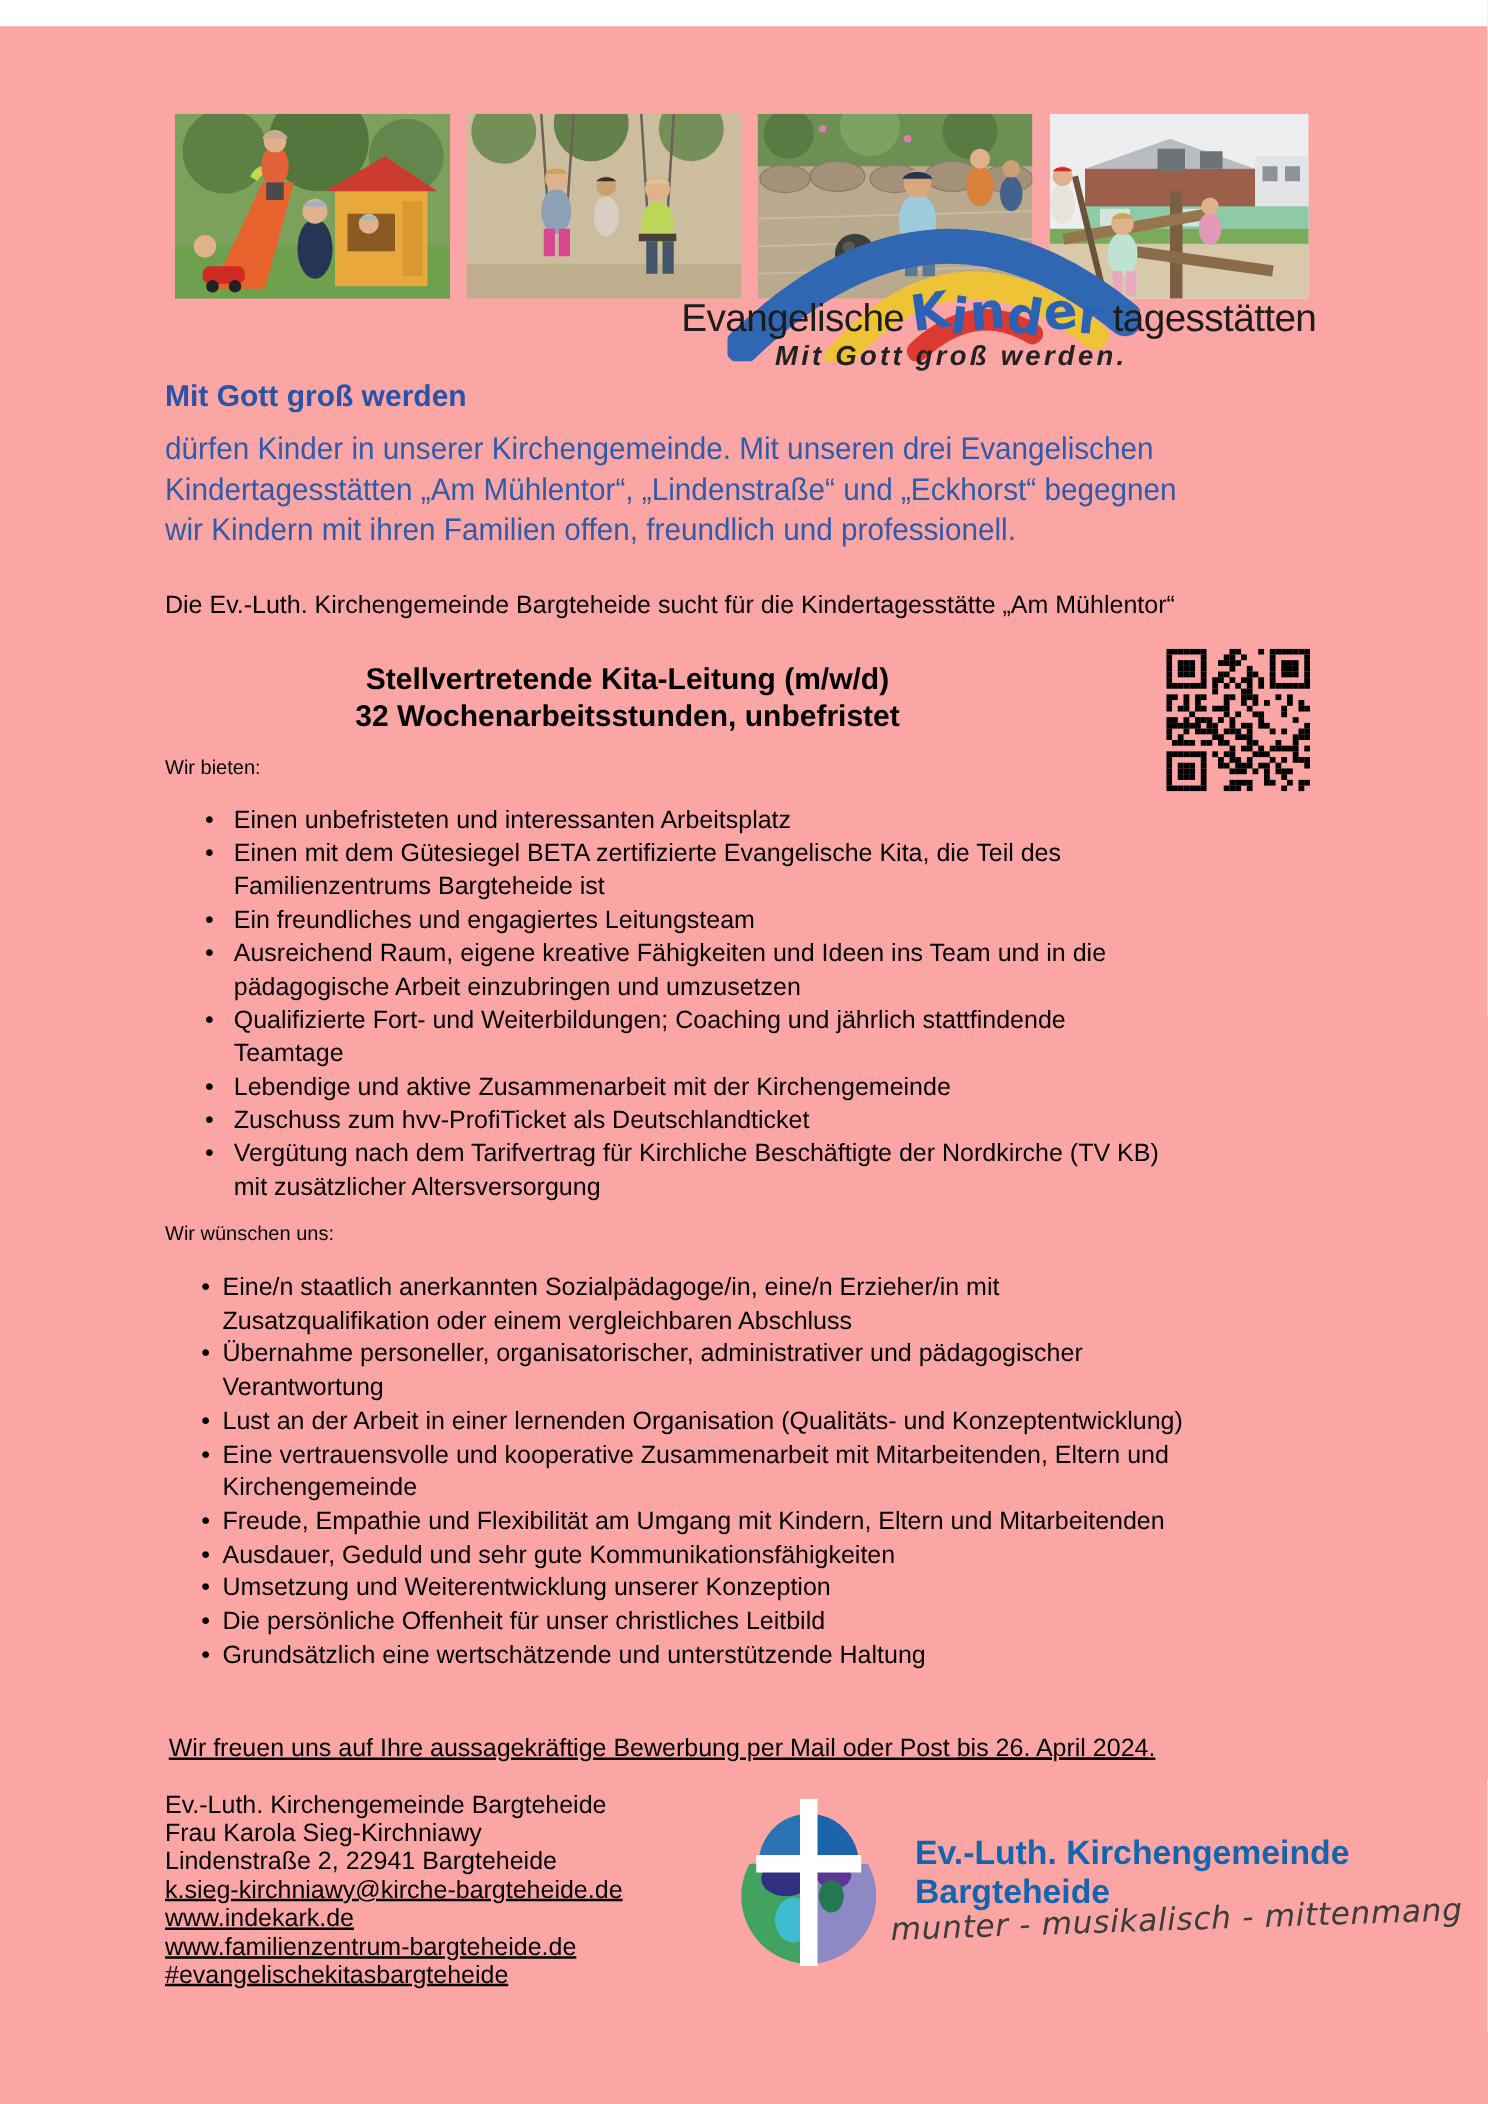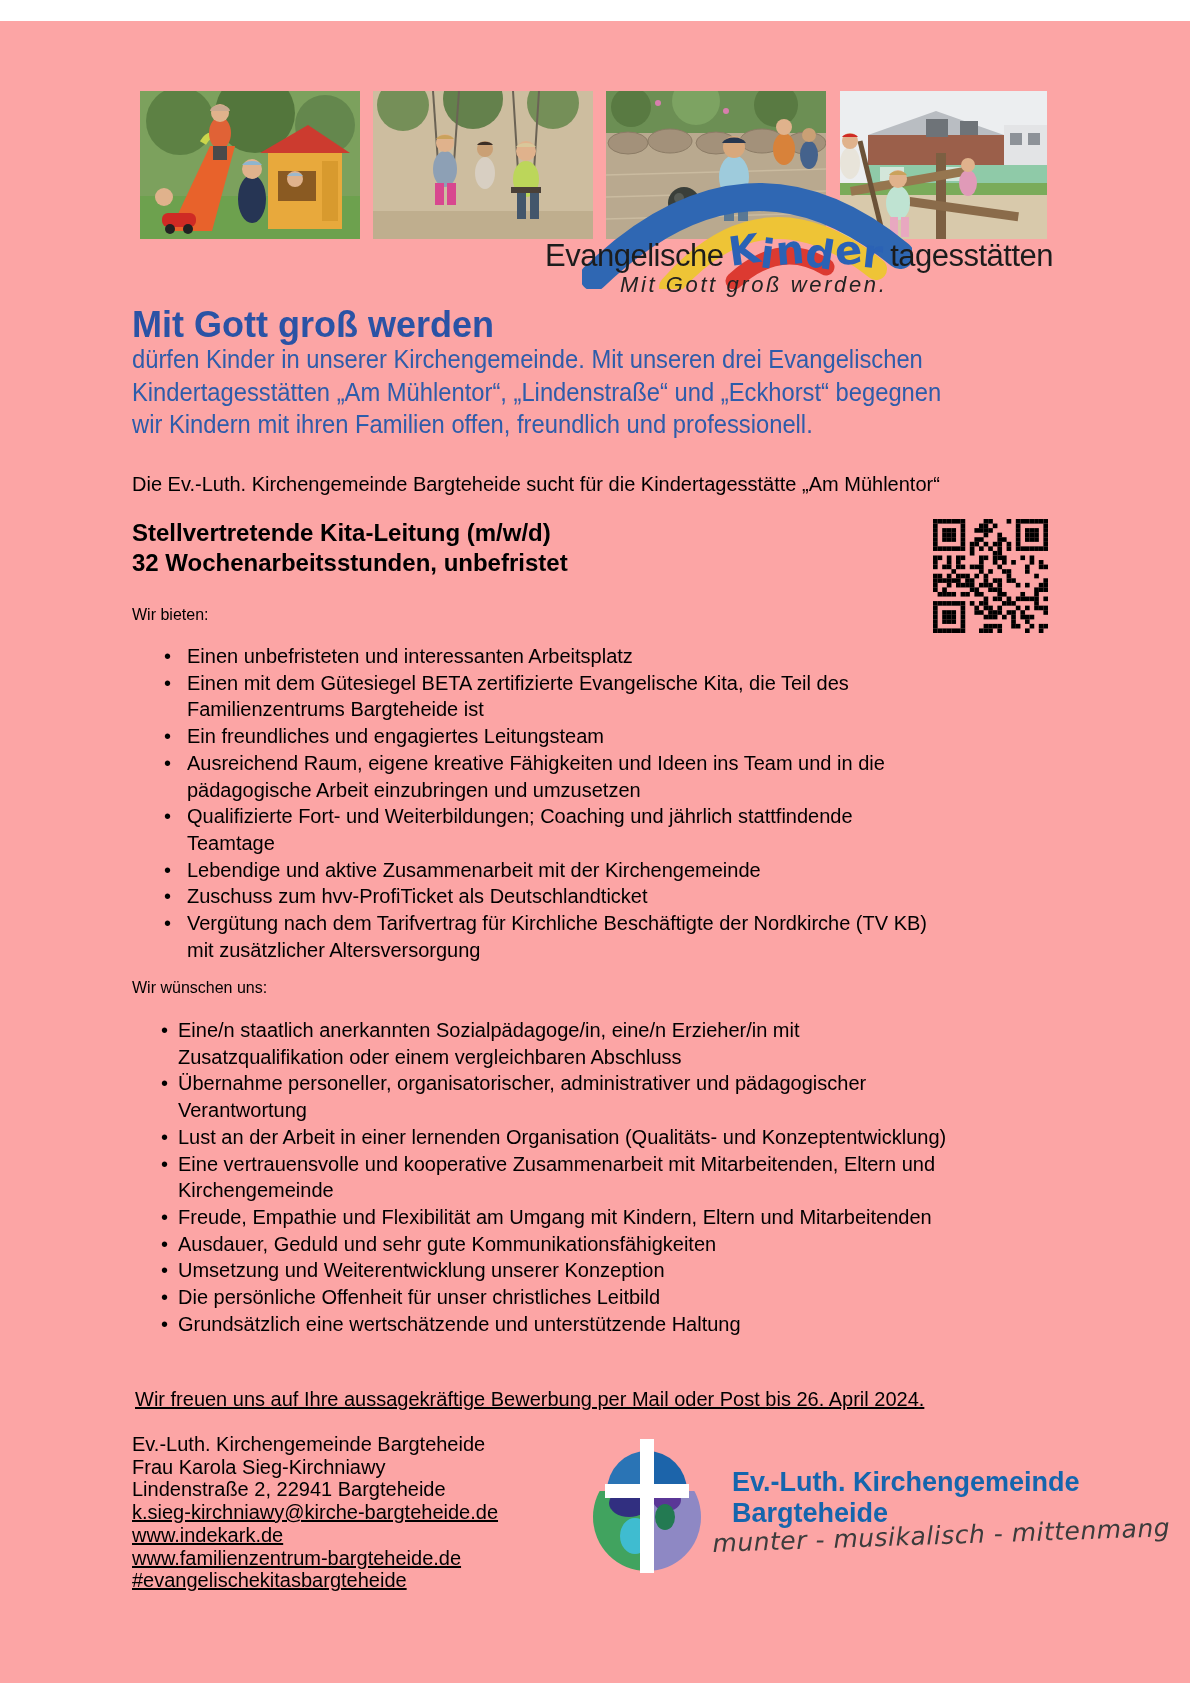--- a/index.html
+++ b/index.html
@@ -13,28 +13,28 @@
   .photo1{left:140px; width:220px;}
   .photo2{left:373px; width:220px;}
   .photo3{left:606px; width:220px;}
   .photo4{left:840px; width:207px;}
   
   .rainbow{position:absolute; left:582px; top:150px; width:330px; height:118px;}
   .logo-line{position:absolute; left:545px; top:208px; white-space:nowrap; display:flex; align-items:baseline;}
   .logo-plain{font-size:31px; color:#1c1c1c; letter-spacing:-0.5px;}
   .logo-kinder{font-size:40px; font-weight:800; color:#2b62b5; margin:0 6px; letter-spacing:1px; font-family:"DejaVu Sans", sans-serif;}
   .logo-kinder span{display:inline-block;}
-  .logo-tagline{position:absolute; left:620px; top:251px; font-size:22px; font-style:italic; font-weight:400; letter-spacing:2.6px; color:#222;}
-  
-  .intro-head{position:absolute; left:132px; top:283px; font-size:36px; font-weight:bold; color:#2b53a5;}
+  .logo-tagline{position:absolute; left:620px; top:251px; font-size:22px; font-style:italic; font-weight:700; letter-spacing:2.6px; color:#222;}
+  
+  .intro-head{position:absolute; left:132px; top:283px; font-size:24px; font-weight:bold; color:#2b53a5;}
   .intro-para{position:absolute; left:132px; top:322px; font-size:25px; line-height:32.5px; color:#2e5caa;
               white-space:pre-line; transform:scaleX(0.95); transform-origin:left top;}
   
   .lead{position:absolute; left:132px; top:452px; font-size:20px;}
-  .title{position:absolute; left:132px; top:497px; width:740px; 
+  .title{position:absolute; left:132px; top:508px; width:740px; text-align:center;
          font-size:24px; font-weight:bold; line-height:30px; white-space:pre-line;}
   .qr{position:absolute; left:933px; top:498px; width:115px; height:114px;}
   
   .sec-head{position:absolute; left:132px; font-size:16px;}
   .offer-head{top:585px;}
   .wish-head{top:958px;}
   ul.doclist{position:absolute; left:142px; width:935px; margin:0; list-style:none;}
   ul.doclist li{position:relative; font-size:20px; line-height:26.7px; white-space:pre-line;}
   ul.doclist li::before{content:"\2022"; position:absolute; top:0;}
   ul.offer{top:622px; padding-left:45px;}

